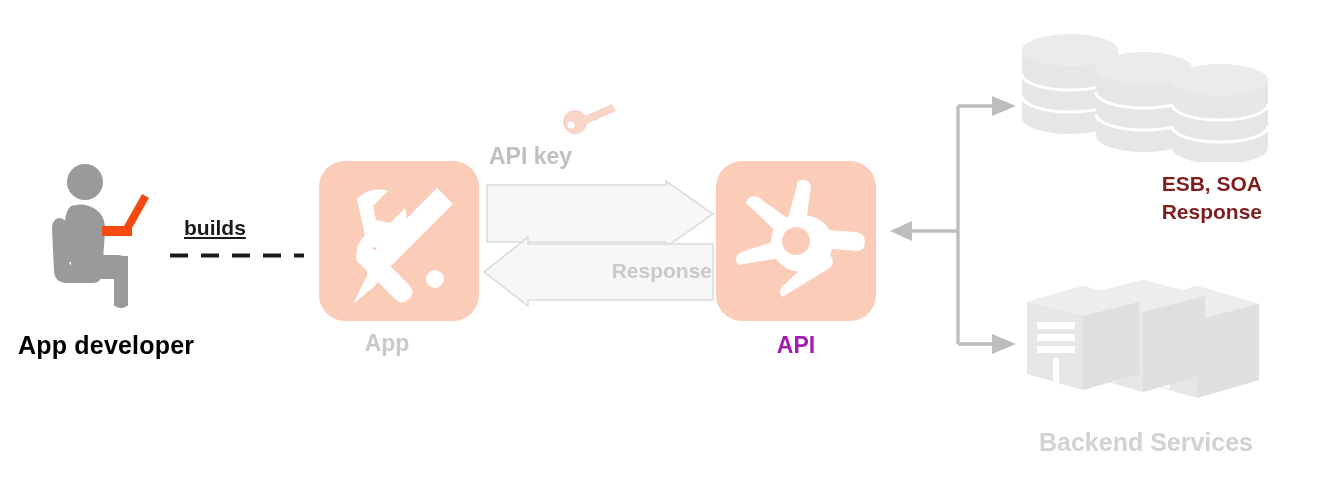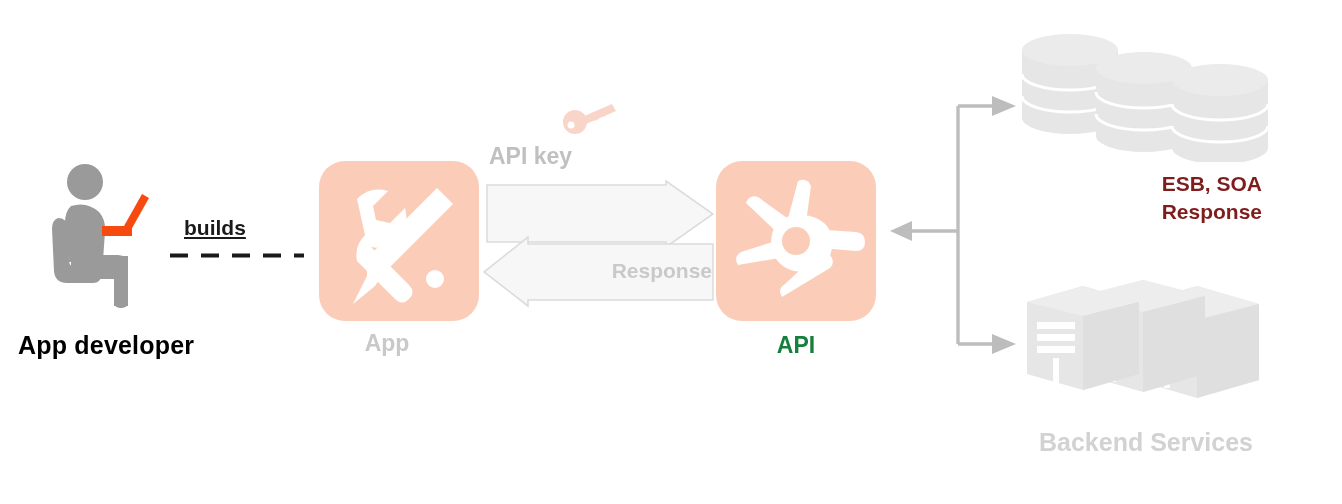--- a/index.html
+++ b/index.html
@@ -98,21 +98,21 @@
     width: 160px; height: 160px;
     background: #fbccb8;
     border-radius: 26px;
   }
   #api-label {
     left: 716px; top: 332px;
     width: 160px;
     text-align: center;
     font-size: 23px;
     font-weight: bold;
-    color: #15803d;
+    color: #a21caf;
   }
 
   
   #backend-connectors { left: 888px; top: 90px; width: 130px; height: 270px; }
 
   
   #database-icon { left: 1020px; top: 34px; width: 252px; height: 128px; }
   #esb-label {
     left: 1030px; top: 170px;
     width: 232px;

